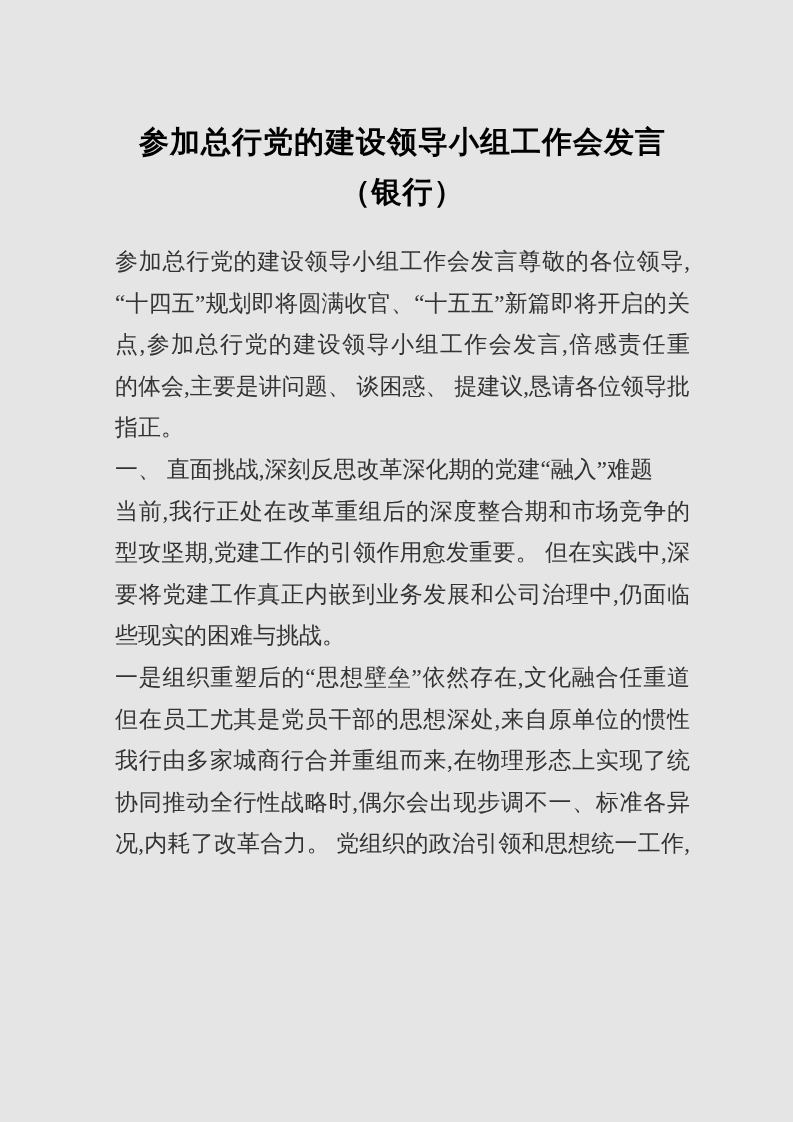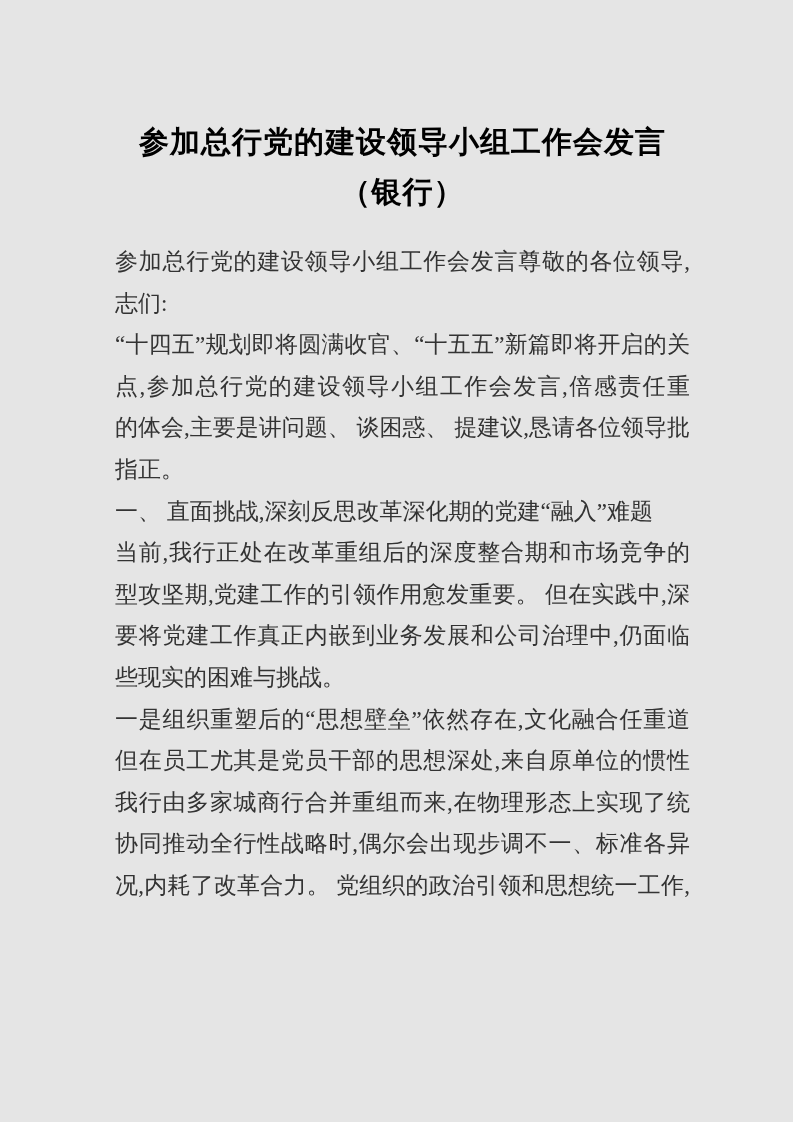--- a/index.html
+++ b/index.html
@@ -38,21 +38,20 @@
   .line.para-end { text-align-last:left; }
 </style>
 </head>
 <body>
 
 <div class="page">
   <div class="content">
     <h1 class="doc-title">参加总行党的建设领导小组工作会发言（银行）</h1>
     <div class="body-text">
       <div class="line">参加总行党的建设领导小组工作会发言尊敬的各位领导,同</div>
-      <div class="line para-end">志们:</div>
       <div class="line">“十四五”规划即将圆满收官、“十五五”新篇即将开启的关键节</div>
       <div class="line">点,参加总行党的建设领导小组工作会发言,倍感责任重大。</div>
       <div class="line">的体会,主要是讲问题、 谈困惑、 提建议,恳请各位领导批评</div>
       <div class="line para-end">指正。</div>
       <div class="line para-end">一、 直面挑战,深刻反思改革深化期的党建“融入”难题</div>
       <div class="line">当前,我行正处在改革重组后的深度整合期和市场竞争的转</div>
       <div class="line">型攻坚期,党建工作的引领作用愈发重要。 但在实践中,深感</div>
       <div class="line">要将党建工作真正内嵌到业务发展和公司治理中,仍面临一</div>
       <div class="line para-end">些现实的困难与挑战。</div>
       <div class="line">一是组织重塑后的“思想壁垒”依然存在,文化融合任重道远。</div>

